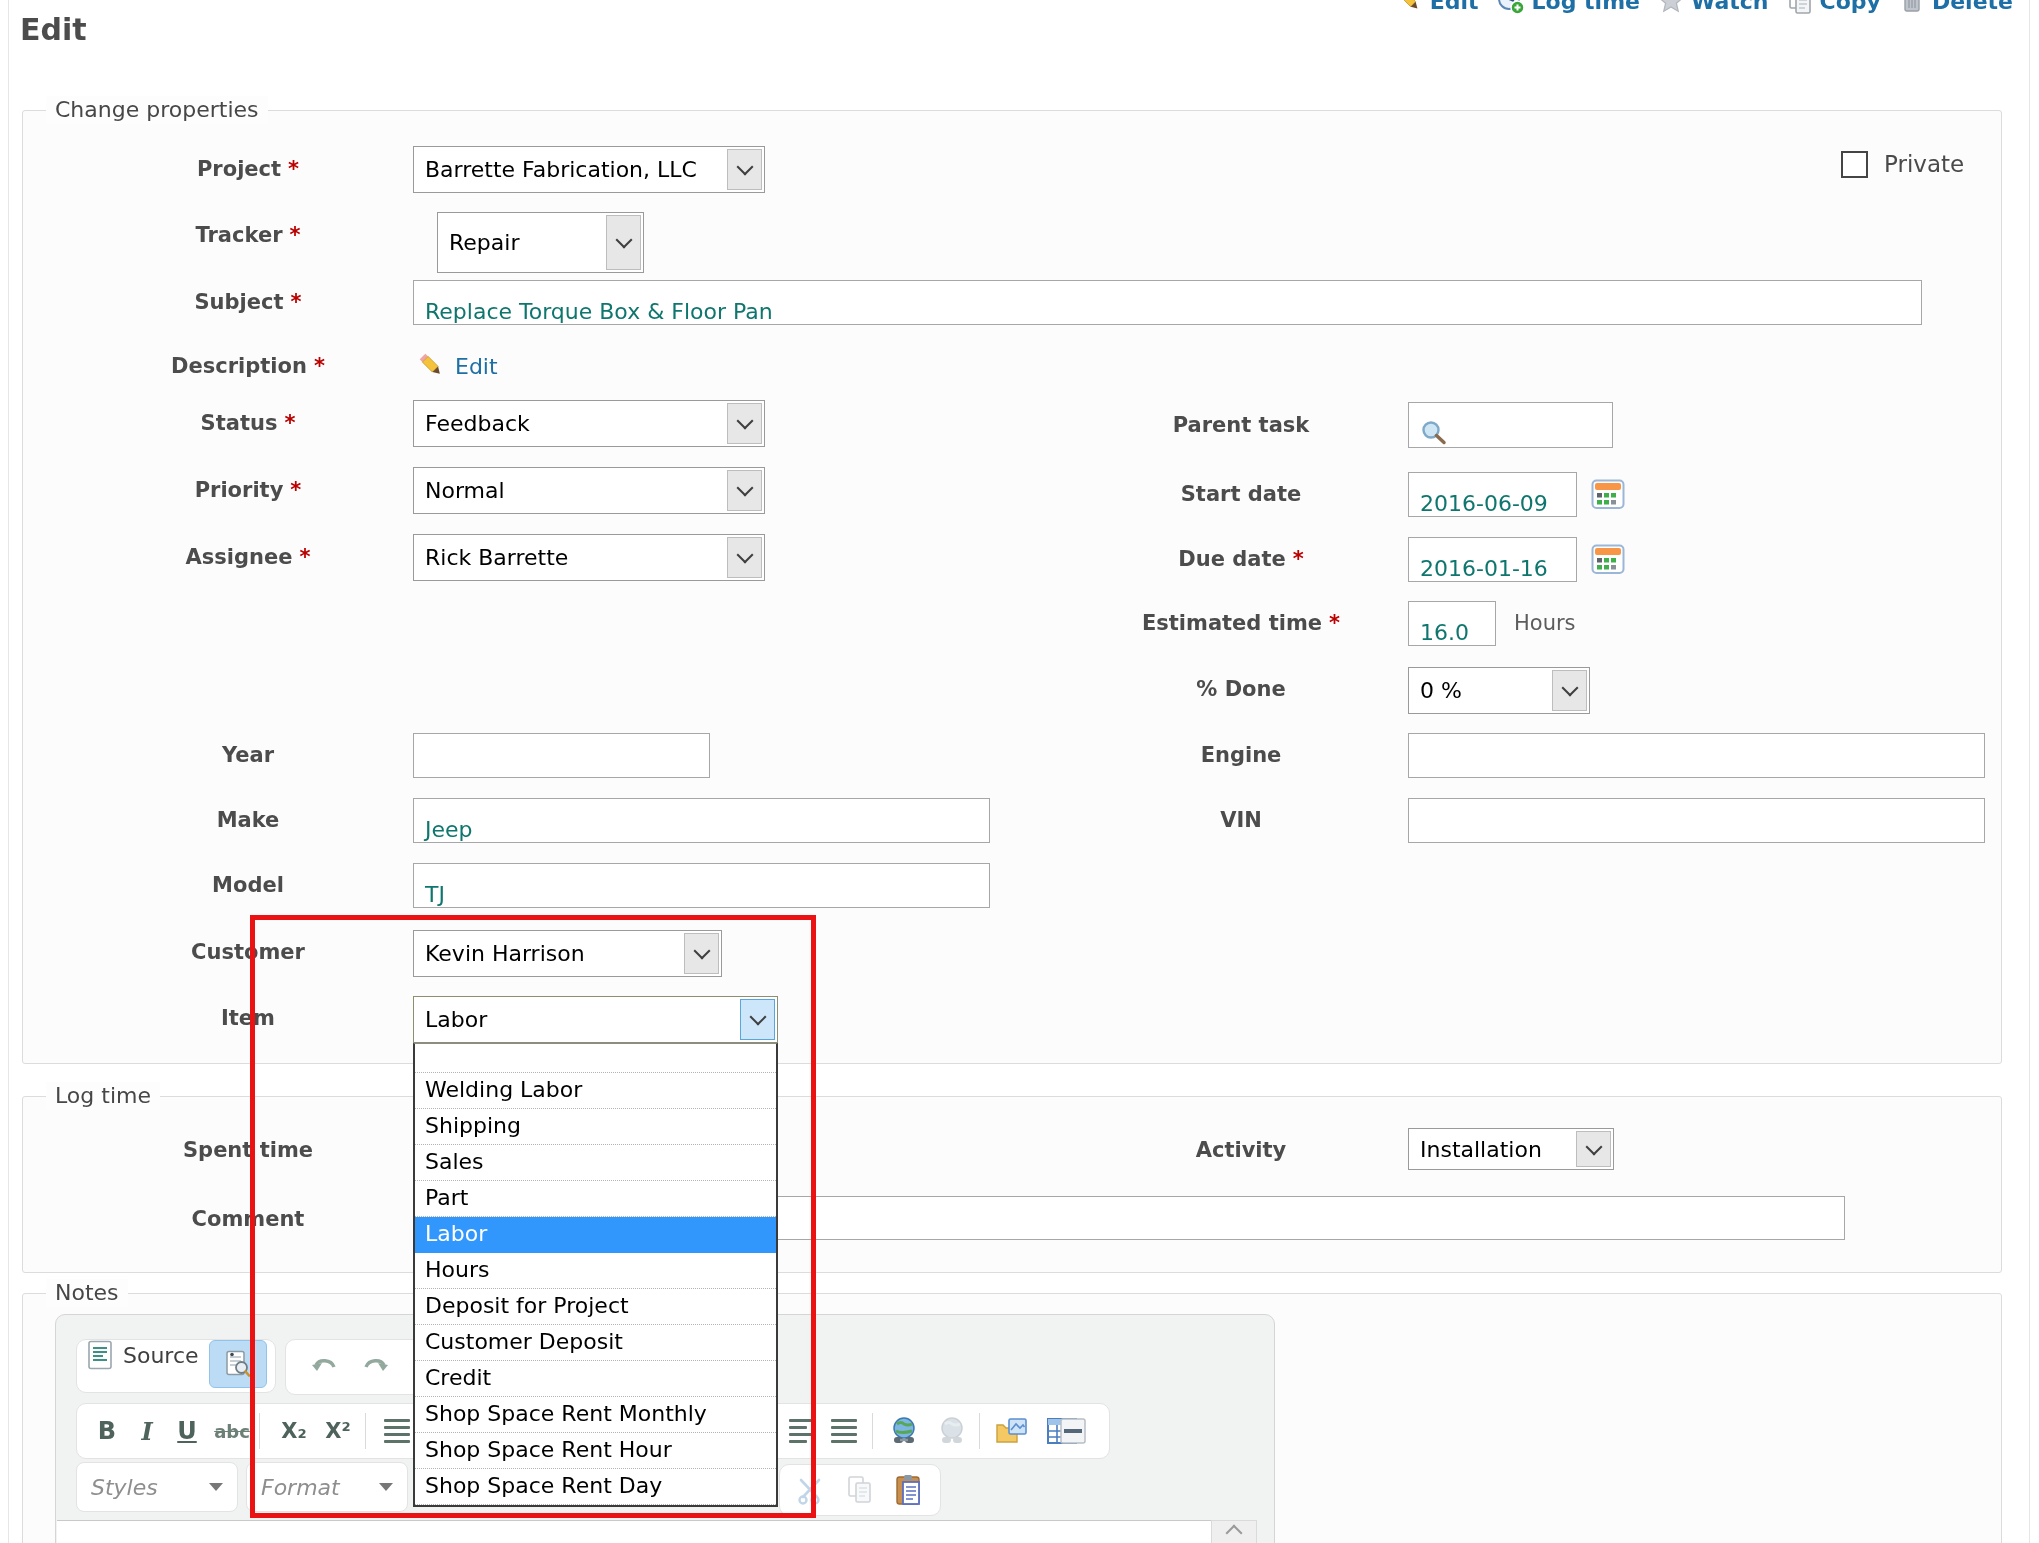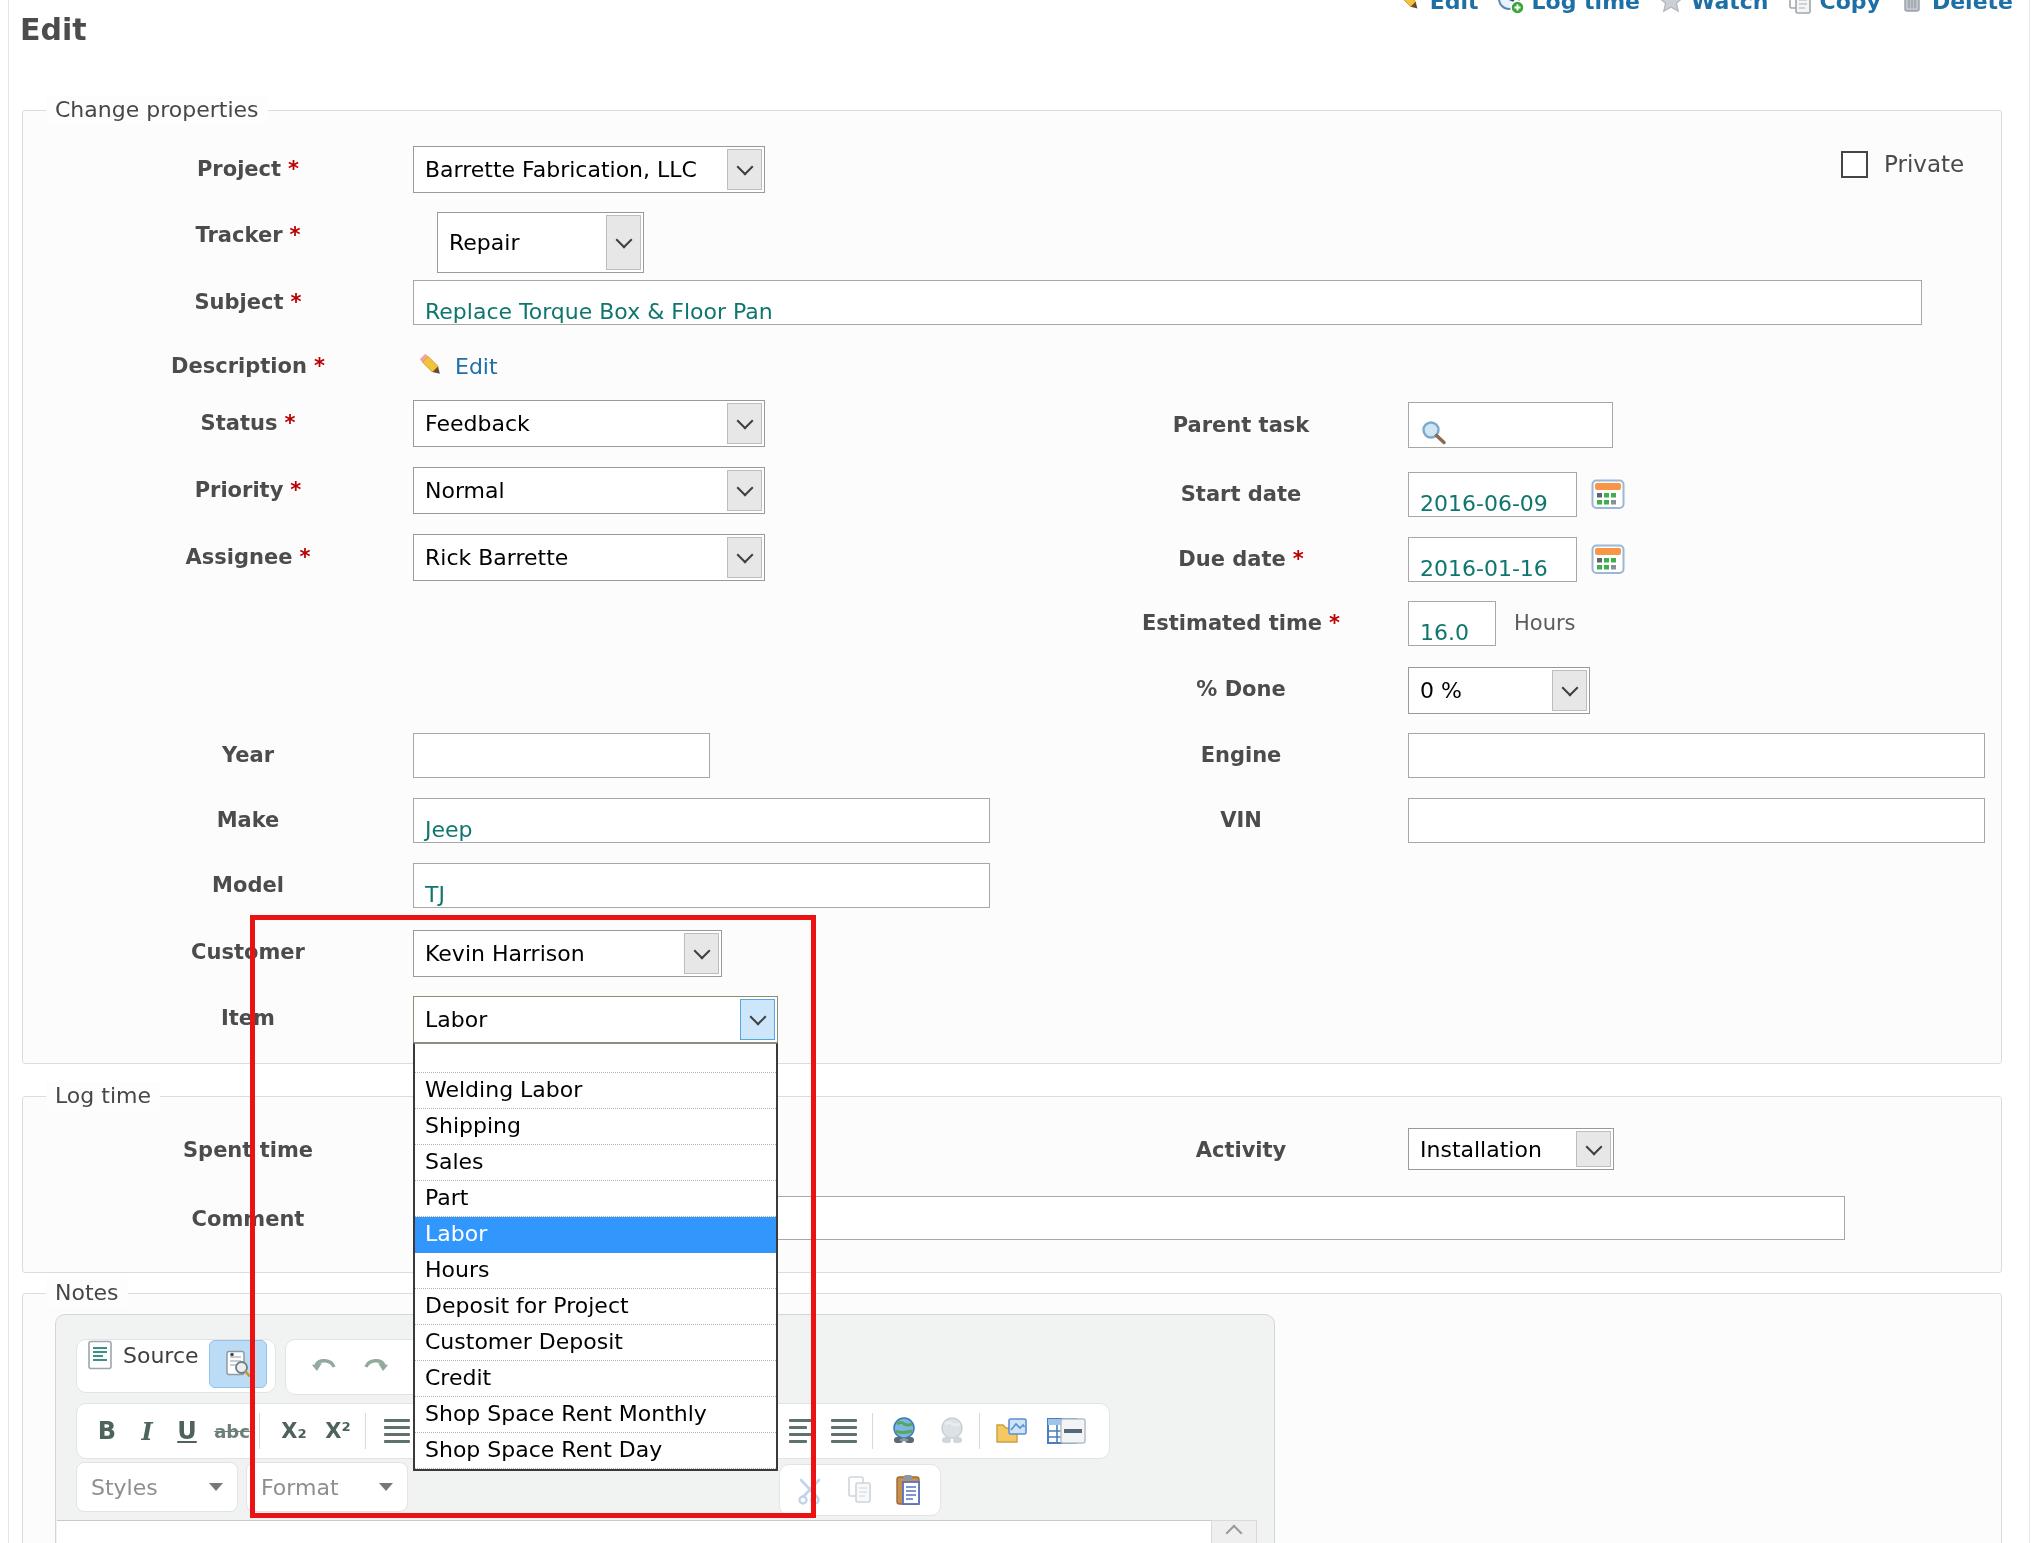--- a/index.html
+++ b/index.html
@@ -46,21 +46,21 @@
   .editor{position:absolute;left:55px;top:1314px;width:1220px;height:240px;box-sizing:border-box;
           background:#f1f2f2;border:1px solid #d5d5d5;border-radius:10px 10px 0 0}
   .pill{position:absolute;background:#fff;border:1px solid #e3e3e3;border-radius:10px;height:54px}
   .tbtn{position:absolute;top:9px;height:36px;display:flex;align-items:center;justify-content:center;
         font-weight:bold;color:#4e635b;font-size:24px;cursor:pointer}
   .tsep{position:absolute;top:9px;width:1px;height:36px;background:#dadada}
   .bars{display:flex;flex-direction:column;gap:4px}
   .bars i{display:block;height:3px;background:#5d7268;border-radius:1px}
   .stylepill{position:absolute;background:#fff;border:1px solid #e3e3e3;border-radius:8px;height:50px;
              display:flex;align-items:center;justify-content:space-between;padding:0 14px;box-sizing:border-box;cursor:pointer}
-  .stylepill .txt{color:#8e8e8e;font-size:22px}
+  .stylepill .txt{font-style:italic;color:#8e8e8e;font-size:22px}
   .caret{width:0;height:0;border-left:7px solid transparent;border-right:7px solid transparent;border-top:8px solid #777}
   .nc{position:absolute;background:#fff}
   .nscroll{position:absolute;background:#efefef;border:1px solid #dadada;box-sizing:border-box;
            display:flex;justify-content:center;padding-top:6px}
   .chevup{width:10px;height:10px;border-left:2px solid #9a9a9a;border-top:2px solid #9a9a9a;transform:rotate(45deg)}
   .srcbtn{display:flex;align-items:center;gap:10px;cursor:pointer}
   .srclabel{font-size:22px;color:#3f3f3f}
   .previewbtn{width:56px;height:46px;background:#bcdcf5;border:1px solid #92c3ea;border-radius:6px;
               display:flex;align-items:center;justify-content:center;cursor:pointer}
 </style>
@@ -315,20 +315,21 @@
       <div class="ddi">Welding Labor</div>
       <div class="ddi">Shipping</div>
       <div class="ddi">Sales</div>
       <div class="ddi">Part</div>
       <div class="ddi on">Labor</div>
       <div class="ddi">Hours</div>
       <div class="ddi">Deposit for Project</div>
       <div class="ddi">Customer Deposit</div>
       <div class="ddi">Credit</div>
       <div class="ddi">Shop Space Rent Monthly</div>
+      <div class="ddi">Shop Space Rent Hour</div>
       <div class="ddi">Shop Space Rent Day</div>
     </div>
 
   <div class="fs" style="left:22px;top:1096px;width:1978px;height:175px"></div>
   <div class="legend" style="left:46px;top:1082px">Log time</div>
 
   <div class="lbl" style="left:98px;top:1136px">
       <span>Spent time</span>
     </div>
 

